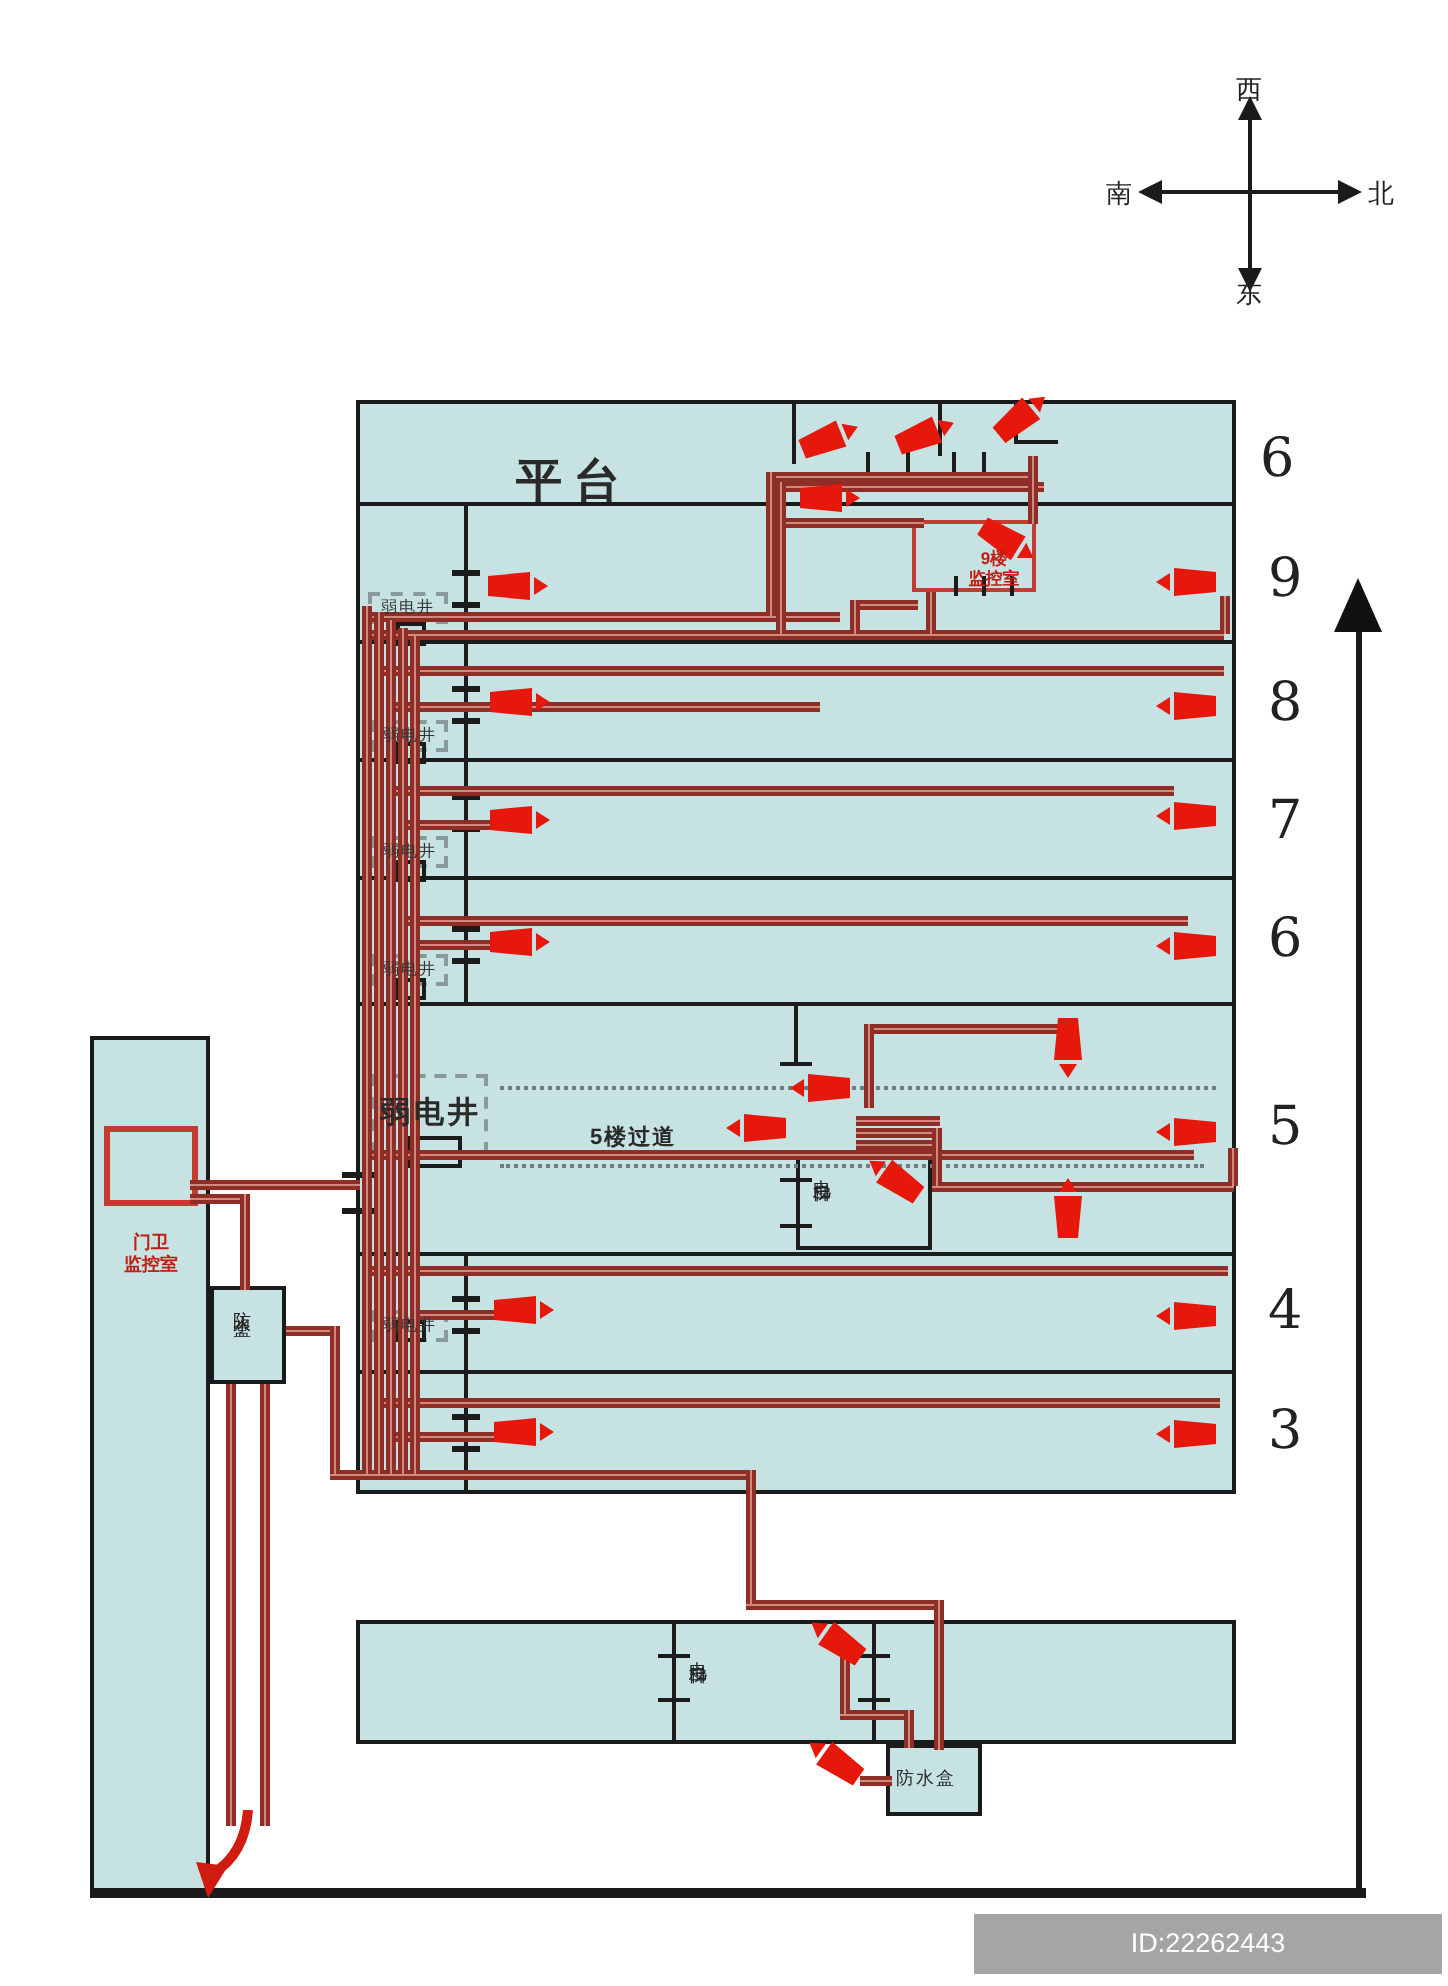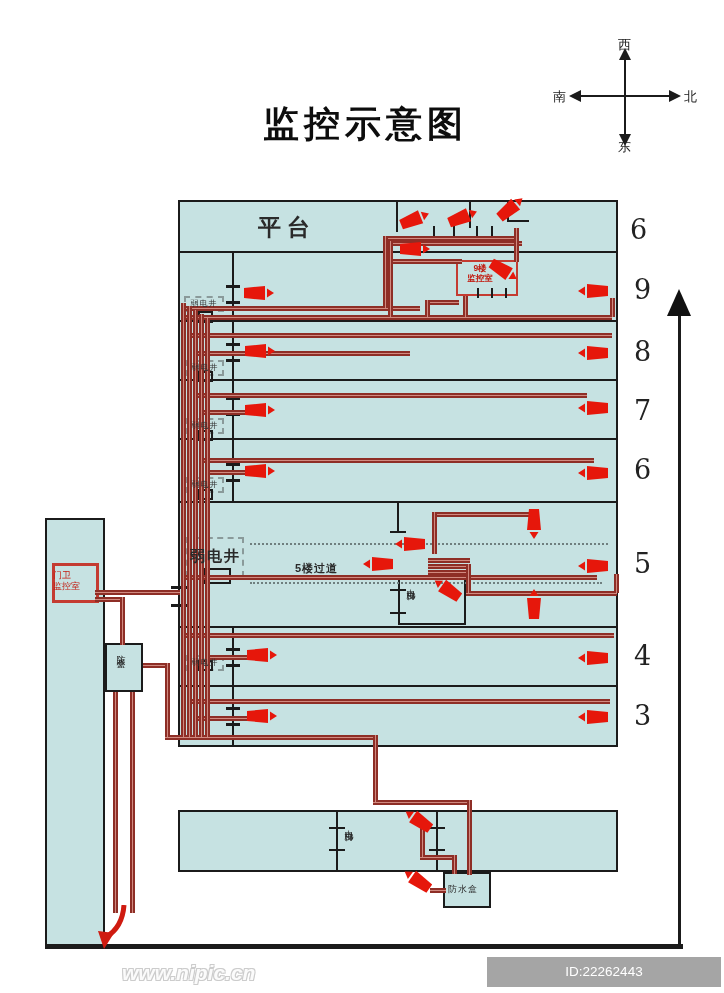--- a/index.html
+++ b/index.html
@@ -21,29 +21,28 @@
   .title{font-size:36px;font-weight:900;letter-spacing:5px;color:#0d0d0d;}
   .fnum{font-family:"DejaVu Serif", serif;font-size:27px;color:#222;}
   .cmp-lbl{font-family:"DejaVu Serif", serif;font-size:13px;color:#222;}
   .tri{width:0;height:0;}
   .footer-bar{background:#ffffff;}
   .logo-cn{font-size:27px;font-weight:900;color:#fbfbfb;letter-spacing:2px;
            text-shadow:1px 1px 0 #c4c4c4,-1px -1px 0 #c4c4c4,1px -1px 0 #c4c4c4,-1px 1px 0 #c4c4c4;}
   .logo-url{font-size:21px;font-weight:700;font-style:italic;color:#fbfbfb;
            text-shadow:1px 1px 0 #cccccc,-1px -1px 0 #cccccc,1px -1px 0 #cccccc,-1px 1px 0 #cccccc;}
   .badge{background:#a5a5a5;color:#ffffff;font-size:13.5px;text-align:center;}
-  .guard-text{font-size:9px;font-weight:400;color:#c21d12;text-align:left;line-height:1.25;}
+  .guard-text{font-size:9px;font-weight:700;color:#c21d12;text-align:center;line-height:1.25;margin-top:46px;}
   .m9-text{font-size:8.5px;font-weight:700;color:#c21d12;text-align:center;line-height:1.2;}
 </style>
 </head>
 <body>
 
 <div id="canvas">
 
-  <div class="abs title" style="left:263px;top:100px;">监控示意图</div>
 
   <div class="abs" style="left:555px;top:40px;width:135px;height:115px;">
     <div class="abs wall" style="left:24px;top:55px;width:92px;height:2px;"></div>
     <div class="abs wall" style="left:69px;top:18px;width:2px;height:78px;"></div>
     <div class="abs tri" style="left:64px;top:8px;border-left:6px solid transparent;border-right:6px solid transparent;border-bottom:12px solid #1b1b1b;"></div>
     <div class="abs tri" style="left:64px;top:94px;border-left:6px solid transparent;border-right:6px solid transparent;border-top:12px solid #1b1b1b;"></div>
     <div class="abs tri" style="left:14px;top:50px;border-top:6px solid transparent;border-bottom:6px solid transparent;border-right:12px solid #1b1b1b;"></div>
     <div class="abs tri" style="left:114px;top:50px;border-top:6px solid transparent;border-bottom:6px solid transparent;border-left:12px solid #1b1b1b;"></div>
     <div class="abs cmp-lbl" style="left:63px;top:-4px;">西</div>
     <div class="abs cmp-lbl" style="left:-2px;top:48px;">南</div>
@@ -265,23 +264,23 @@
       <div class="abs cam" style="left: 402px; top: 812px; transform: rotate(35deg) scaleX(-1);"><svg width="32" height="16" viewBox="0 0 32 16">
           <polygon points="1,3 22,1 22,15 1,13" fill="#e6170b"></polygon>
           <polygon points="24,3.5 31,8 24,12.5" fill="#e6170b"></polygon>
         </svg></div>
       <div class="abs cam" style="left: 401px; top: 872px; transform: rotate(35deg) scaleX(-1);"><svg width="32" height="16" viewBox="0 0 32 16">
           <polygon points="1,3 22,1 22,15 1,13" fill="#e6170b"></polygon>
           <polygon points="24,3.5 31,8 24,12.5" fill="#e6170b"></polygon>
         </svg></div>
     </div>
 
-  <div class="abs lbl" style="left:258px;top:212px;font-size:23px;font-weight:800;letter-spacing:6px;">平台</div>
-
-  <div class="abs m9-text" style="left:458px;top:263px;width:44px;">
+  <div class="abs lbl" style="left:258px;top:225px;font-size:23px;font-weight:800;letter-spacing:6px;">平台</div>
+
+  <div class="abs m9-text" style="left:458px;top:274px;width:44px;padding-left:17px;">
     <div>9楼</div>
     <div>监控室</div>
   </div>
 
   <div class="abs lbl-ww" style="left:184px;top:296px;width:40px;">弱电井</div>
   <div class="abs lbl-ww" style="left:186px;top:360px;width:38px;">弱电井</div>
   <div class="abs lbl-ww" style="left:186px;top:418px;width:38px;">弱电井</div>
   <div class="abs lbl-ww" style="left:186px;top:477px;width:38px;">弱电井</div>
   <div class="abs lbl-ww" style="left:186px;top:655px;width:38px;">弱电井</div>
   <div class="abs lbl" style="left:190px;top:547px;font-size:15px;font-weight:700;letter-spacing:2px;">弱电井</div>
@@ -310,17 +309,16 @@
   <div class="abs tri" style="left:667px;top:289px;border-left:12px solid transparent;border-right:12px solid transparent;border-bottom:27px solid #111;"></div>
 
   <div class="abs wall" style="left:45px;top:944px;width:638px;height:5px;"></div>
 
   <svg class="abs" style="left:96px;top:905px;" width="42" height="46" viewBox="0 0 42 46">
     <path d="M28,0 C27,14 22,25 10,32" stroke="#cf1b10" stroke-width="5" fill="none"></path>
     <polygon points="2,26 18,28 8,44" fill="#cf1b10"></polygon>
   </svg>
 
   <div class="abs footer-bar" style="left:0;top:953px;width:724px;height:40px;">
-    <span class="abs logo-url" style="left:122px;top:8px;">www.nipic.cn</span>
     <div class="abs badge" style="left:487px;top:4px;width:234px;height:30px;line-height:30px;">ID:22262443 NO:20190824163654755416</div>
   </div>
 
 </div>
 
 </body></html>

